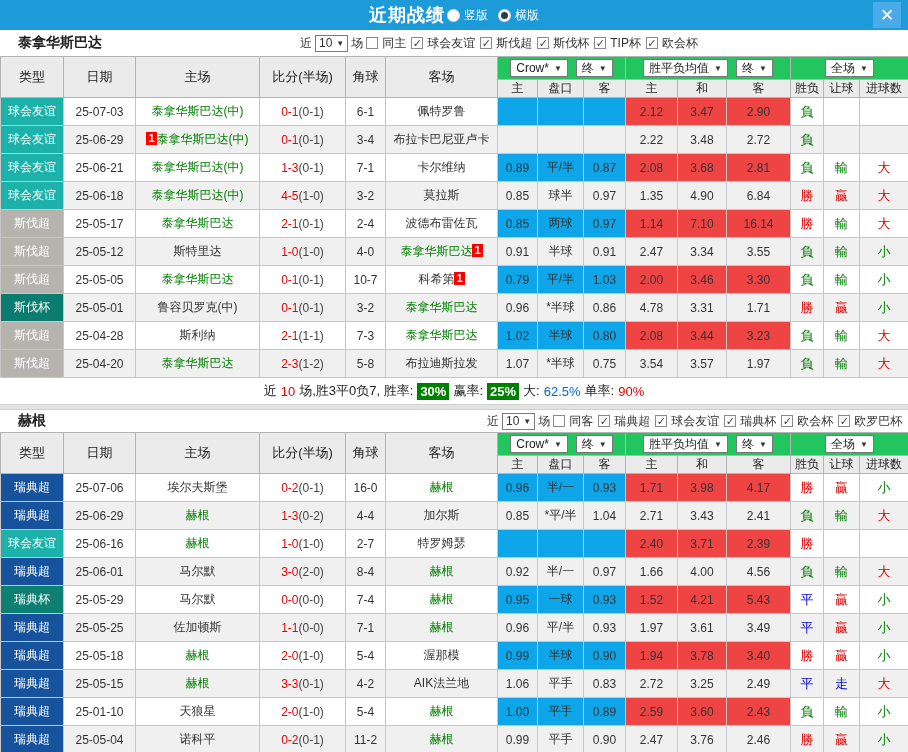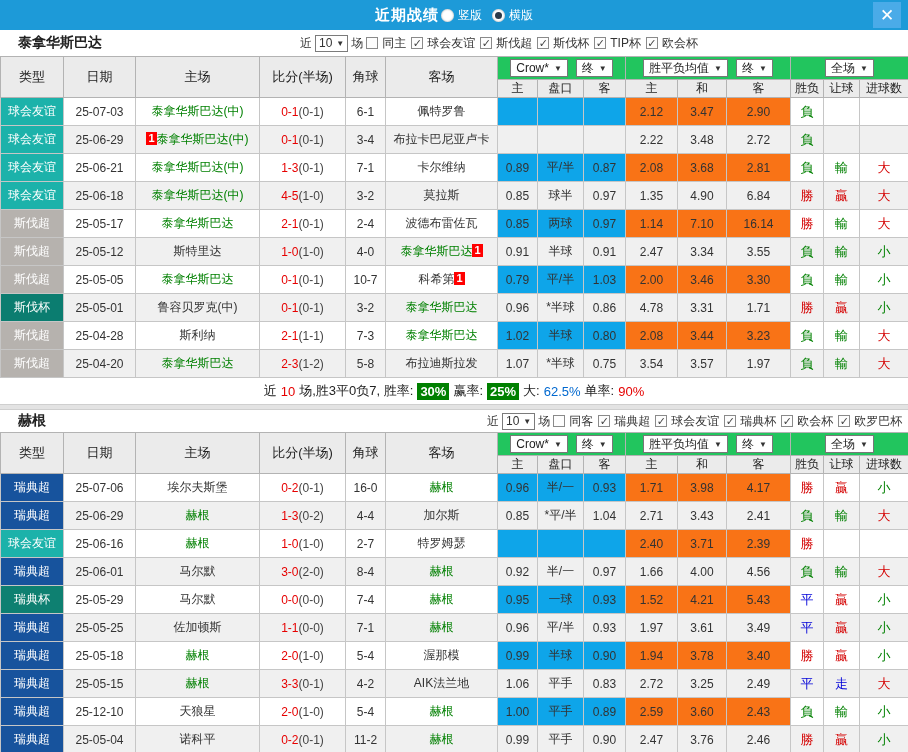--- a/index.html
+++ b/index.html
@@ -2,21 +2,21 @@
 <html><head>
 <meta charset="utf-8">
 <style>
   * { margin:0; padding:0; box-sizing:border-box; }
   html,body { width:908px; height:752px; overflow:hidden; background:#fff;
     font-family:"Liberation Sans","DejaVu Sans",sans-serif; font-size:12px; color:#333; }
 
   
   .titlebar { height:30px; background:#1d9ad8; position:relative;
     display:flex; align-items:center; justify-content:center; color:#fff; }
-  .titlebar .title { font-weight:bold; font-size:15px; letter-spacing:1px; }
+  .titlebar .title { font-weight:bold; font-size:18px; letter-spacing:1px; }
   .radio-group { display:flex; align-items:center; margin-left:2px; gap:10px; }
   .radio-opt { display:flex; align-items:center; gap:4px; font-size:12px; cursor:pointer; }
   .radio { width:13px; height:13px; border-radius:50%; background:#fff;
     box-shadow:inset 0 0 2px #999; display:inline-block; position:relative; }
   .radio.sel::after { content:""; position:absolute; left:3px; top:3px; width:7px; height:7px;
     border-radius:50%; background:#2b3a4a; }
   .close-btn { position:absolute; right:7px; top:2px; width:28px; height:26px;
     background:#4aabe8; color:#fff; font-size:17px; font-weight:bold;
     display:flex; align-items:center; justify-content:center; cursor:pointer; }
 
@@ -43,21 +43,21 @@
   thead tr.h1 th { height:23px; }
   thead tr.h2 th { height:17px; font-size:12px; }
   .dd-cell { background:#22c55e; }
   .dd-wrap { display:flex; align-items:center; justify-content:center; gap:8px; }
   .dd-btn { display:inline-flex; align-items:center; gap:5px; background:#fff;
     border:1px solid #777; padding:1px 5px; height:18px; font-size:12px; cursor:pointer; }
 
   tbody td { height:28px; font-size:12px; }
   tbody tr.even td { background:#f0f0f0; }
   td.c-odds { background:#0ea5e9; }
-  td.c-avg  { background:#f97316; }
+  td.c-avg  { background:#ef4444; }
   td.c-type { color:#fff; font-size:12px; }
   .t-green { color:#008000; }
   .t-plain { color:#333; }
   .score  { color:#e60000; }
   .half   { color:#444; }
   .badge1 { display:inline-block; background:#f00; color:#fff; font-weight:bold;
     font-size:11px; line-height:13px; padding:0 2px; vertical-align:1px; }
   td.c-res { font-size:13px; }
 
   
@@ -600,21 +600,21 @@
         <td class="c-odds">0.83</td>
         <td class="c-avg">2.72</td>
         <td class="c-avg">3.25</td>
         <td class="c-avg">2.49</td>
         <td class="c-res" style="color: rgb(0, 0, 216);">平</td>
         <td class="c-res" style="color: rgb(0, 0, 216);">走</td>
         <td class="c-res" style="color: rgb(212, 0, 0);">大</td>
       </tr>
       <tr class="odd">
         <td class="c-type" style="background: rgb(23, 83, 157);">瑞典超</td>
-        <td class="c-date">25-12-10</td>
+        <td class="c-date">25-01-10</td>
         <td><span class="t-plain">天狼星</span></td>
         <td><span class="score">2-0</span><span class="half">(1-0)</span></td>
         <td>5-4</td>
         <td><span class="t-green">赫根</span></td>
         <td class="c-odds">1.00</td>
         <td class="c-odds">平手</td>
         <td class="c-odds">0.89</td>
         <td class="c-avg">2.59</td>
         <td class="c-avg">3.60</td>
         <td class="c-avg">2.43</td>

